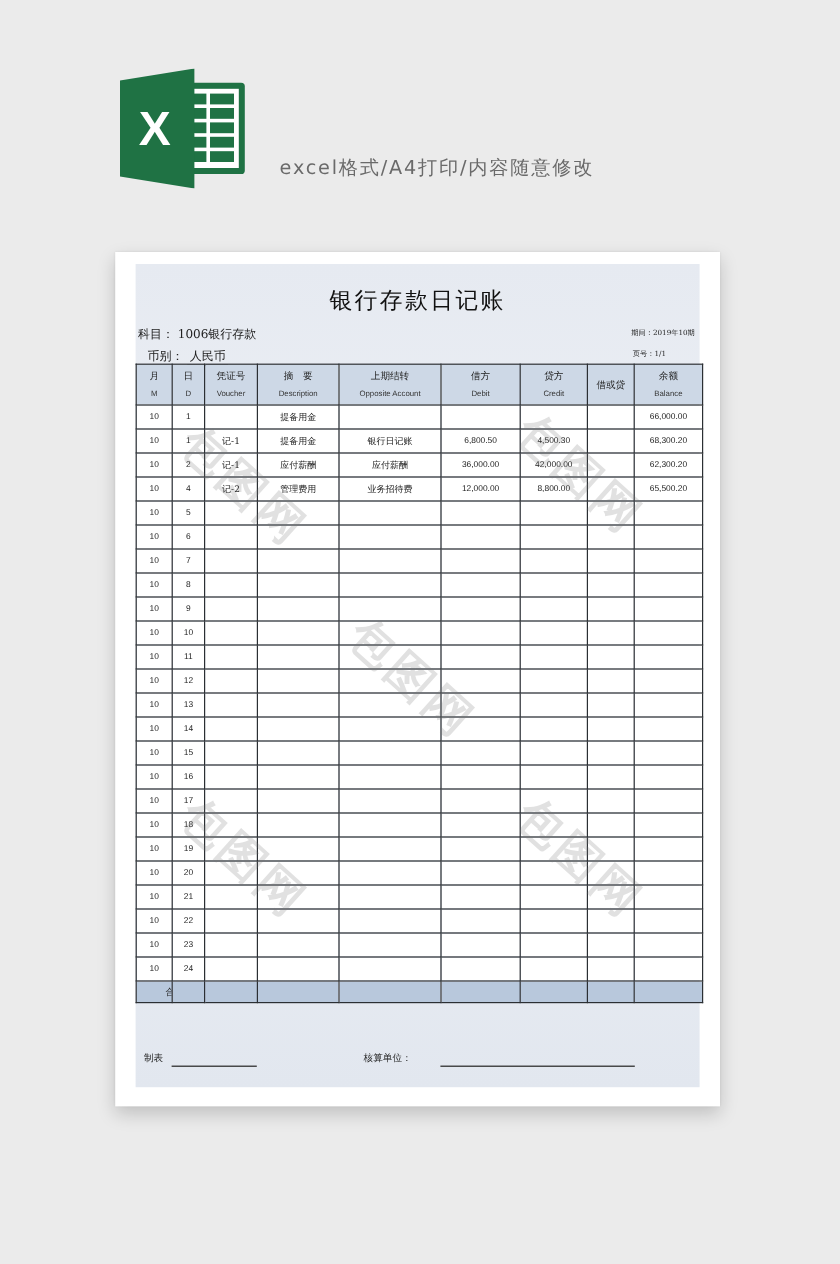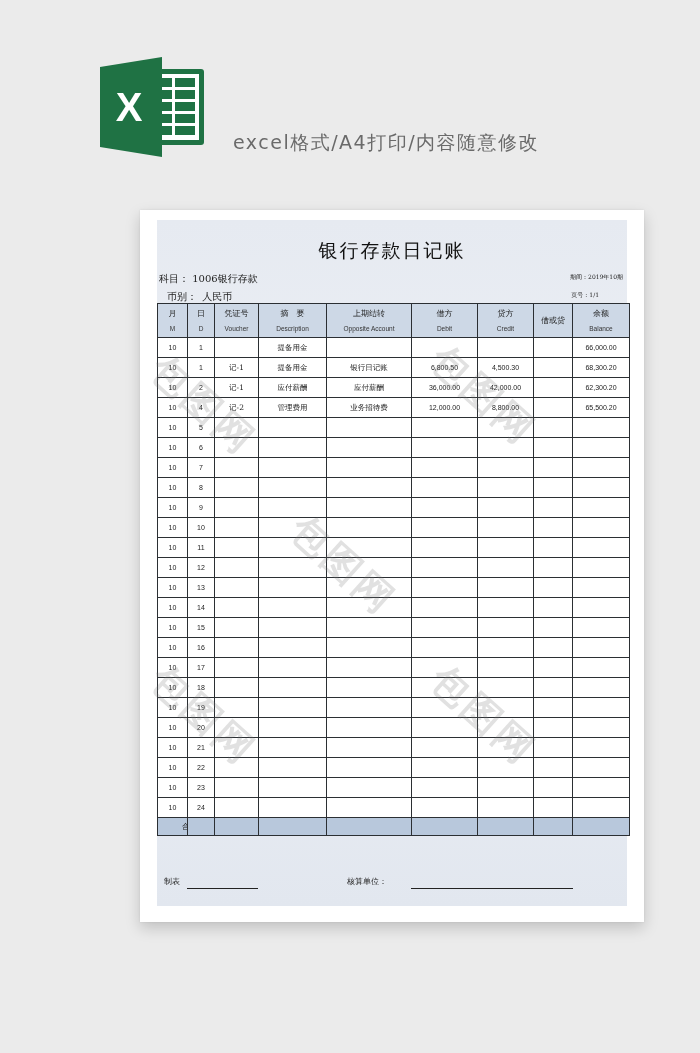--- a/index.html
+++ b/index.html
@@ -11,28 +11,27 @@
   }
   .banner { position:absolute; left:0; top:0; width:700px; height:190px; }
   .logo { position:absolute; left:100px; top:57px; width:106px; height:100px; }
   .big-title {
     position:absolute; left:232px; top:58px;
     font-size:60px; font-weight:bold; color:#626262; letter-spacing:8px;
     font-family:"DejaVu Sans",sans-serif; line-height:72px; white-space:nowrap;
   }
   .sub-title {
     position:absolute; left:233px; top:130px;
-    font-size:19px; color:#6a6a6a; letter-spacing:1.5px; white-space:nowrap;
+    font-size:16px; color:#6a6a6a; letter-spacing:1.5px; white-space:nowrap;
     font-family:"DejaVu Sans",sans-serif;
   }
   .paper {
     position:absolute; left:96px; top:210px; width:504px; height:712px;
     background:#fff;
     box-shadow:0 6px 14px rgba(0,0,0,0.18), 0 0 2px rgba(0,0,0,0.08);
-    margin-left:44px;
   }
   .sheet {
     position:absolute; left:17px; top:10px; width:470px; height:686px;
     background:linear-gradient(180deg,#e6eaf1 0%,#eef1f6 45%,#e2e7ef 100%);
   }
   .doc-title {
     position:absolute; left:0; right:0; top:18px; text-align:center;
     font-family:"DejaVu Serif",serif; font-size:19px; color:#111; letter-spacing:2px;
   }
   .meta { position:absolute; font-family:"DejaVu Serif",serif; font-size:10px; color:#222; white-space:nowrap; }

